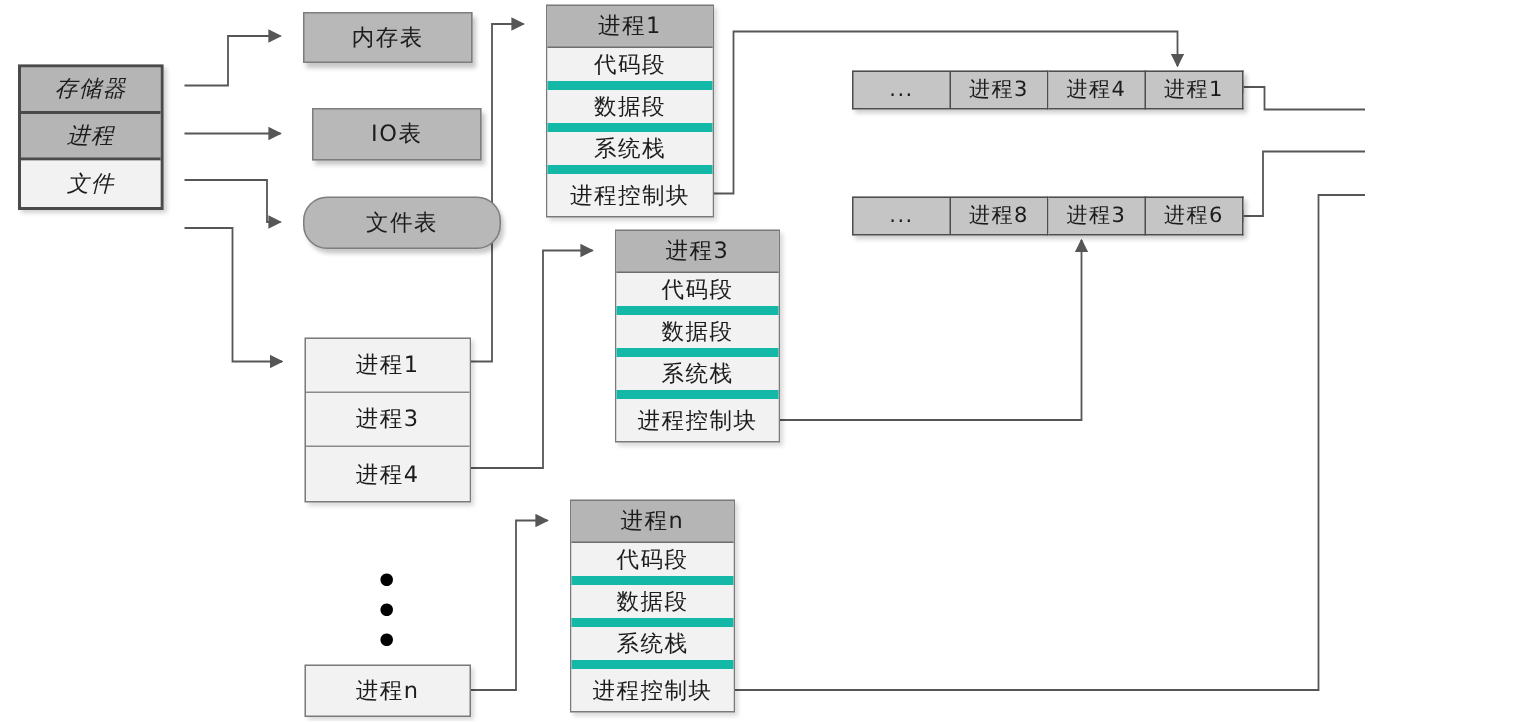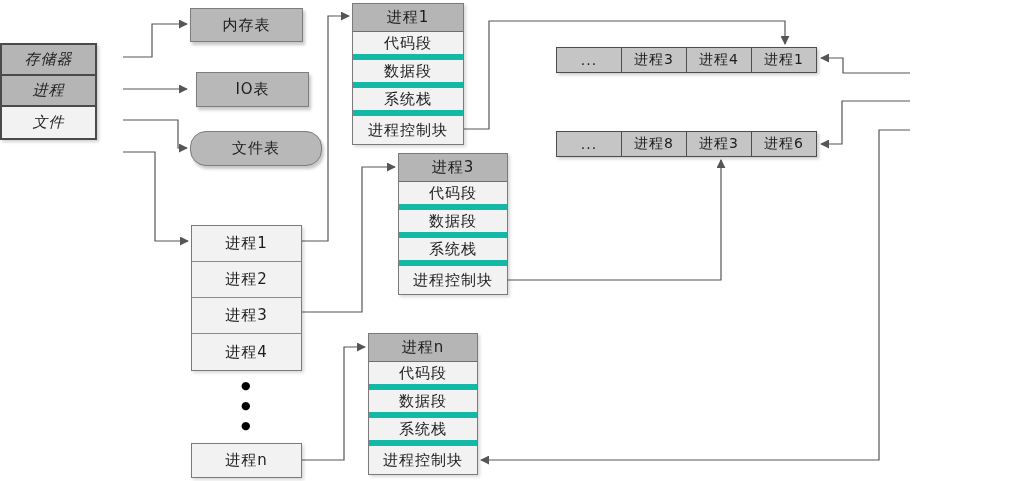--- a/index.html
+++ b/index.html
@@ -2,21 +2,21 @@
 <html><head>
 <meta charset="utf-8">
 <style>
   html,body{margin:0;padding:0;background:#ffffff;}
   #canvas{
     position:relative;width:1024px;height:481px;background:#ffffff;overflow:hidden;
     font-family:"DejaVu Sans","Liberation Sans",sans-serif;
     color:#1c1c1c;
   }
   #wires{position:absolute;left:0;top:0;width:1024px;height:481px;pointer-events:none;z-index:1;}
-  .box{position:absolute;box-sizing:border-box;z-index:2;}
+  .box{position:absolute;box-sizing:border-box;z-index:2;margin-left:12px;}
   .cellrow{display:flex;align-items:center;justify-content:center;box-sizing:border-box;
     font-size:15px;letter-spacing:1px;}
   
   .os-table{border:2px solid #4a4a4a;background:#b5b5b5;box-shadow:2px 2px 3px rgba(0,0,0,0.18);}
   .os-table .cellrow{height:31px;border-bottom:2px solid #4a4a4a;background:#b5b5b5;}
   .os-table .cellrow:last-child{border-bottom:none;background:#f2f2f2;}
   
   .gray-box{background:#b8b8b8;border:1px solid #7d7d7d;box-shadow:2px 3px 3px rgba(0,0,0,0.22);
     display:flex;align-items:center;justify-content:center;font-size:15px;letter-spacing:1px;}
   
@@ -75,21 +75,20 @@
     <div class="cellrow">进程</div>
     <div class="cellrow">文件</div>
   </div>
 
   <div class="box gray-box" style="left:190px;top:8px;width:113px;height:34px;">内存表</div>
   <div class="box gray-box" style="left:196px;top:72px;width:113px;height:35px;">IO表</div>
   <div class="box gray-box" style="left:190px;top:131px;width:132px;height:35px;border-radius:16px;">文件表</div>
 
   <div class="box plist" style="left:191px;top:225px;width:111px;">
     <div class="cellrow">进程1</div>
-    <div class="cellrow">进程2</div>
     <div class="cellrow">进程3</div>
     <div class="cellrow">进程4</div>
   </div>
 
   <div class="box dots-col" style="left:241px;top:381px;">
     <span class="dot">●</span>
     <span class="dot">●</span>
     <span class="dot">●</span>
   </div>
 

